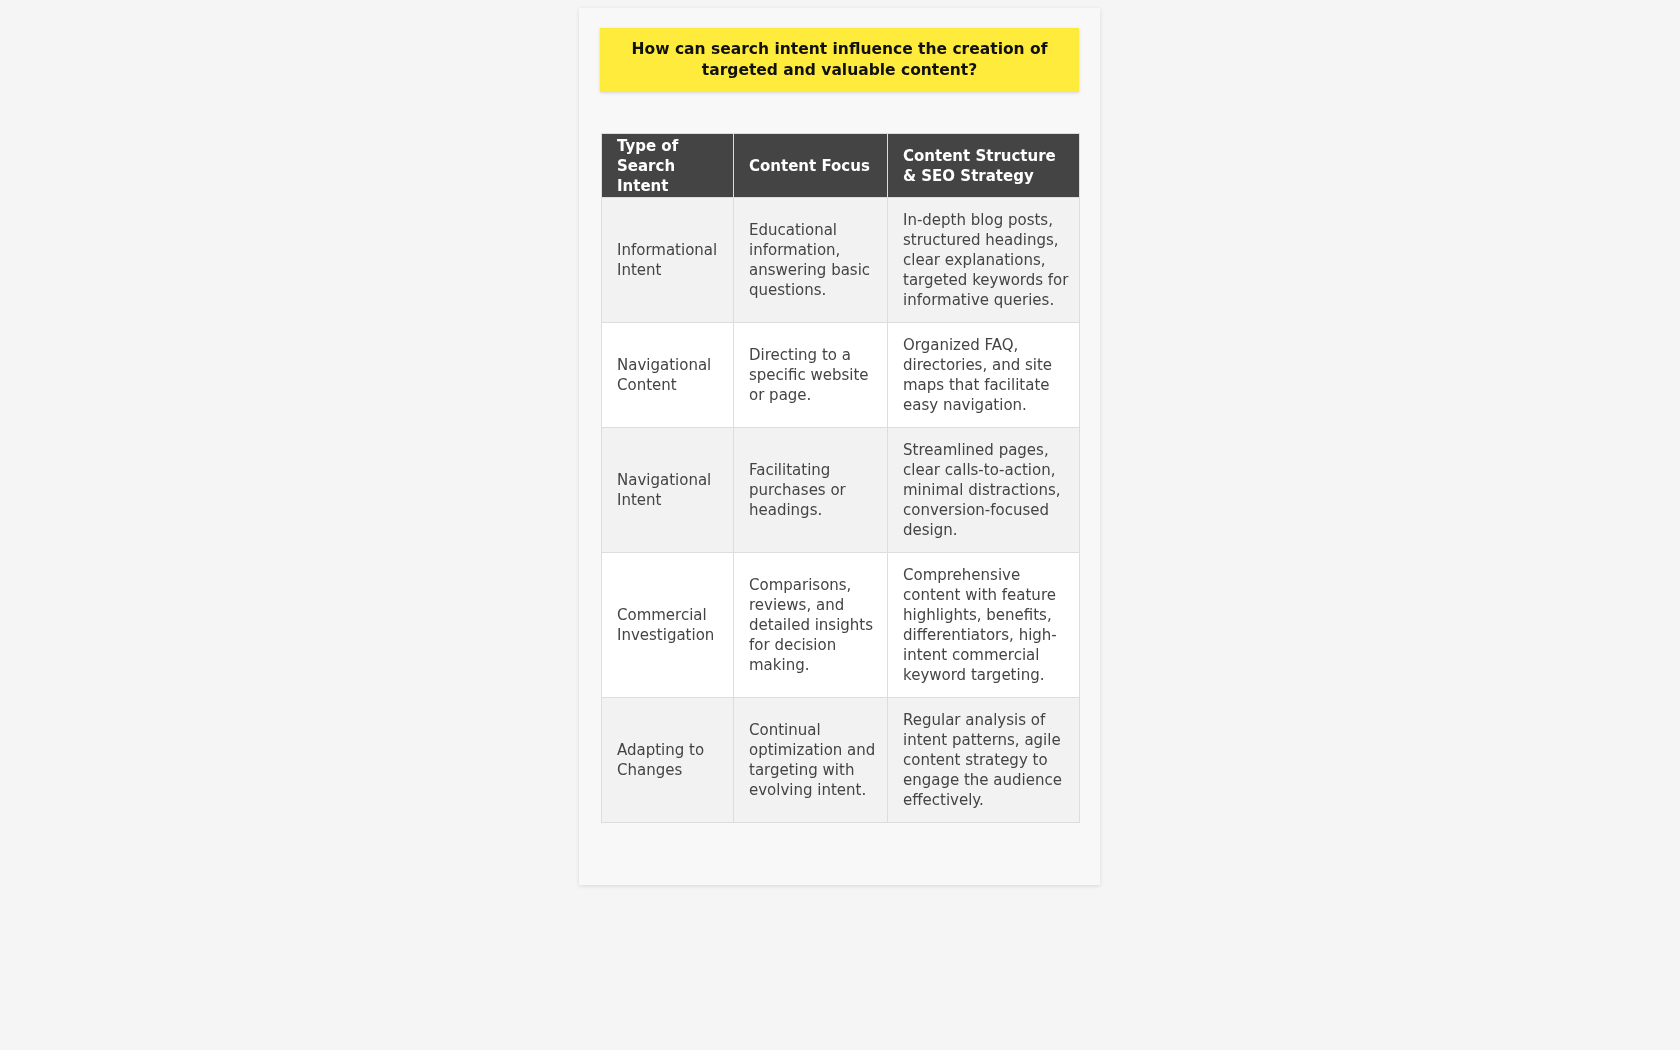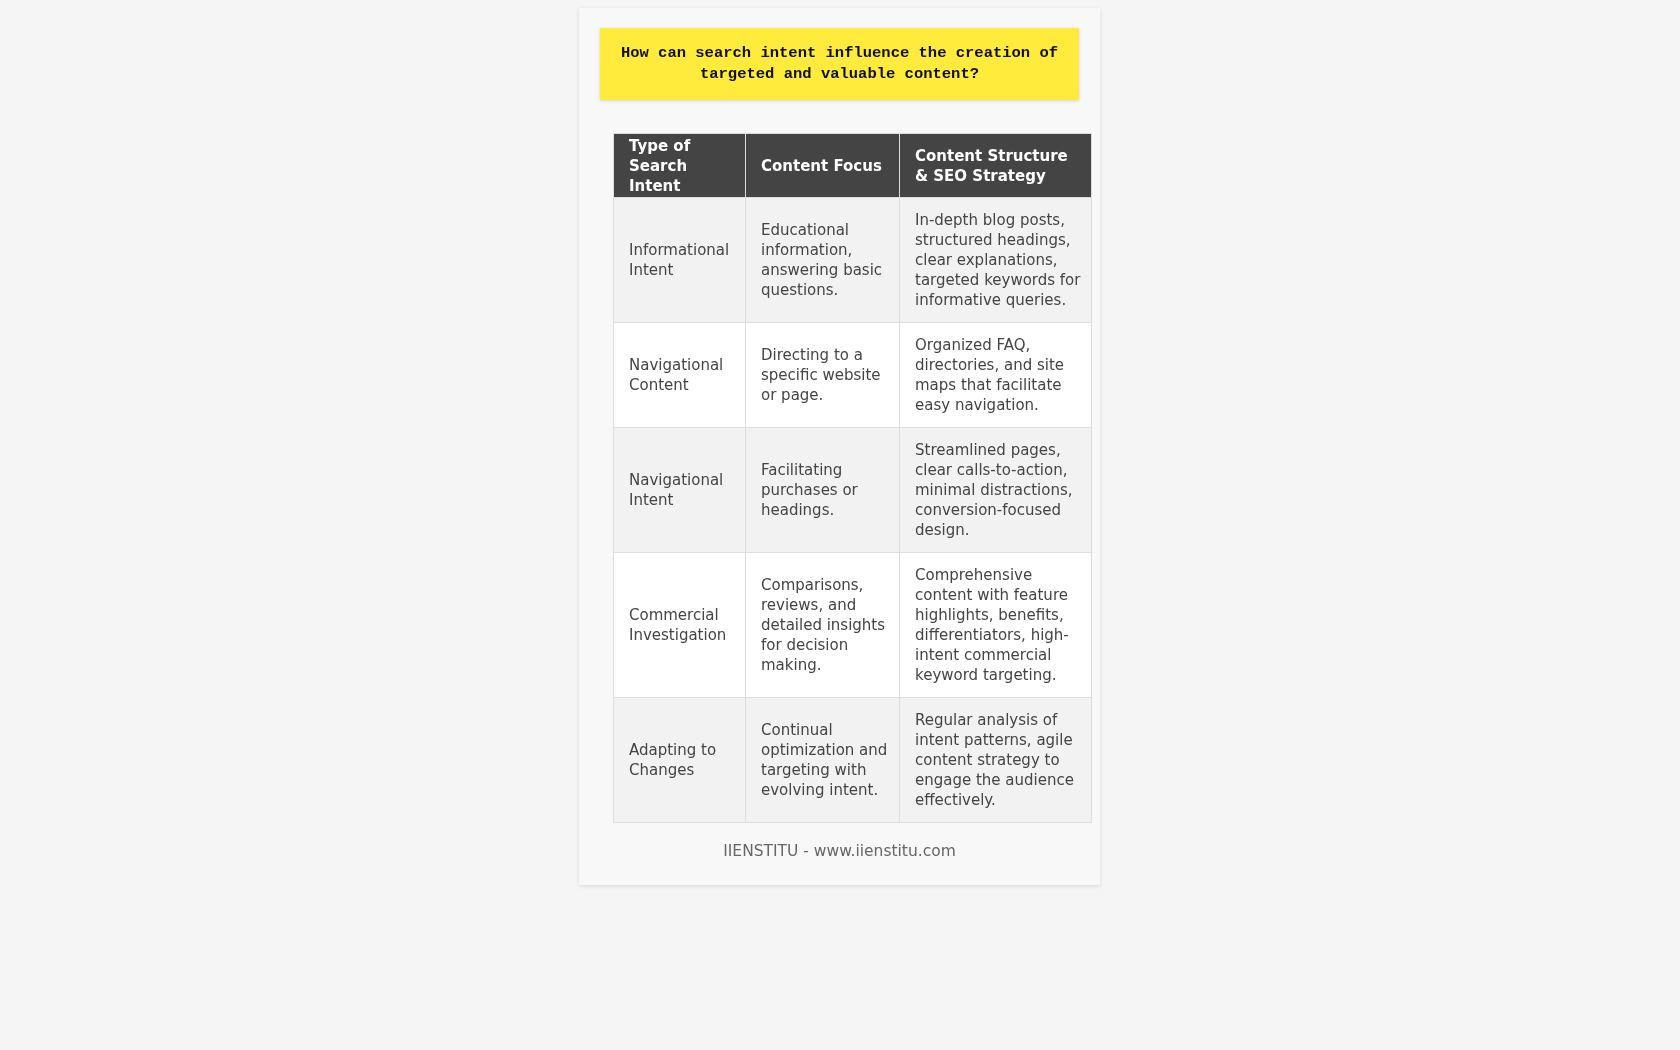--- a/index.html
+++ b/index.html
@@ -14,36 +14,35 @@
     position: absolute;
     left: 579px; top: 8px;
     width: 521px; height: 877px;
     background: #f8f8f8;
     box-shadow: 0 1px 4px rgba(0,0,0,0.12);
     box-sizing: border-box;
   }
   .question {
     position: absolute;
     left: 21px; top: 20px;
-    width: 479px; height: 72px;
+    width: 479px; height: 64px;
     background: #ffeb3b;
     box-shadow: 0 1px 3px rgba(0,0,0,0.15);
     display: flex; align-items: center; justify-content: center;
     text-align: center;
     font-weight: bold;
     font-size: 15.5px;
     line-height: 21px;
     color: #111;
     padding: 0 12px;
     box-sizing: border-box;
-    font-family: Liberation Mono, monospace;
   }
   table {
     position: absolute;
-    left: 34px; top: 125px;
+    left: 22px; top: 125px;
     width: 478px;
     border-collapse: collapse;
     table-layout: fixed;
     font-size: 15px;
     line-height: 20px;
   }
   col.c1 { width: 132px; }
   col.c2 { width: 154px; }
   col.c3 { width: 192px; }
   th {
@@ -117,14 +116,13 @@
         <td>Comprehensive content with feature highlights, benefits, differentiators, high-intent commercial keyword targeting.</td>
       </tr>
       <tr class="odd" style="height:125px">
         <td>Adapting to Changes</td>
         <td>Continual optimization and targeting with evolving intent.</td>
         <td>Regular analysis of intent patterns, agile content strategy to engage the audience effectively.</td>
       </tr>
     </tbody>
   </table>
 
-  <div class="footer">IIENSTITU - www.iienstitu.com</div>
 </div>
 
 </body></html>

